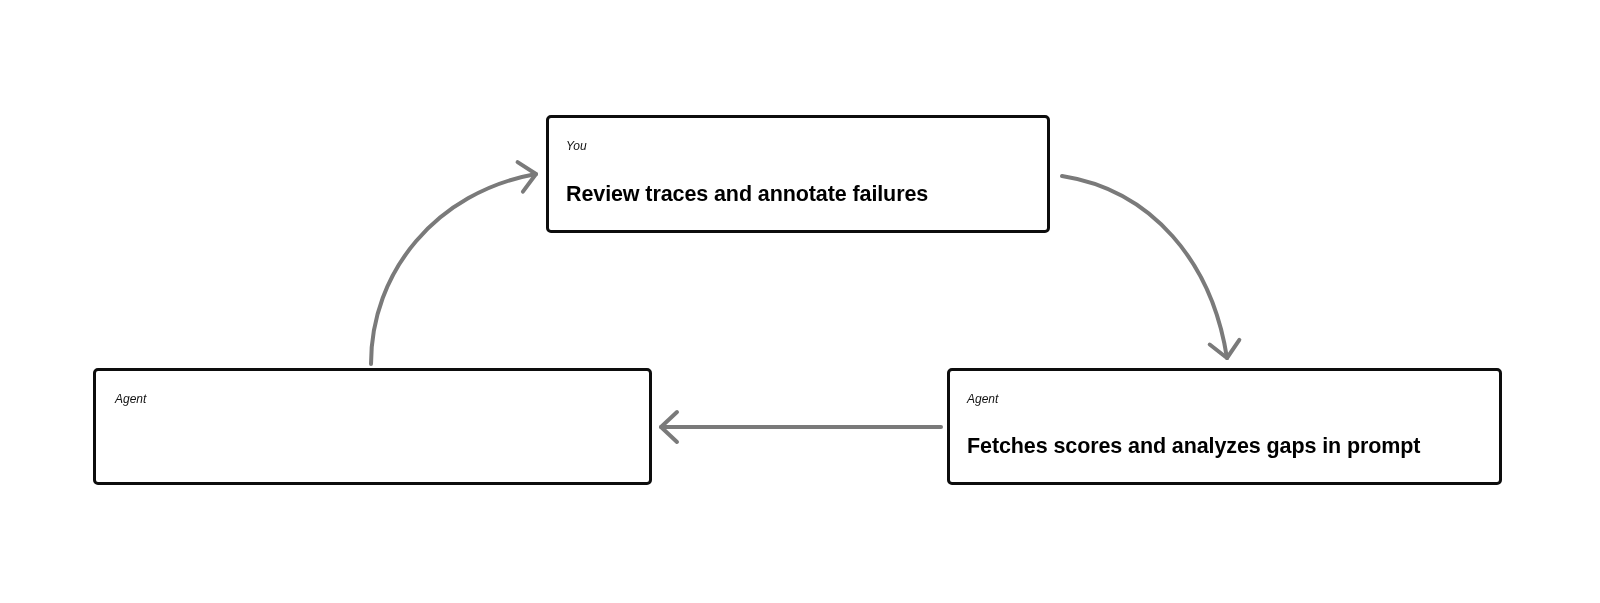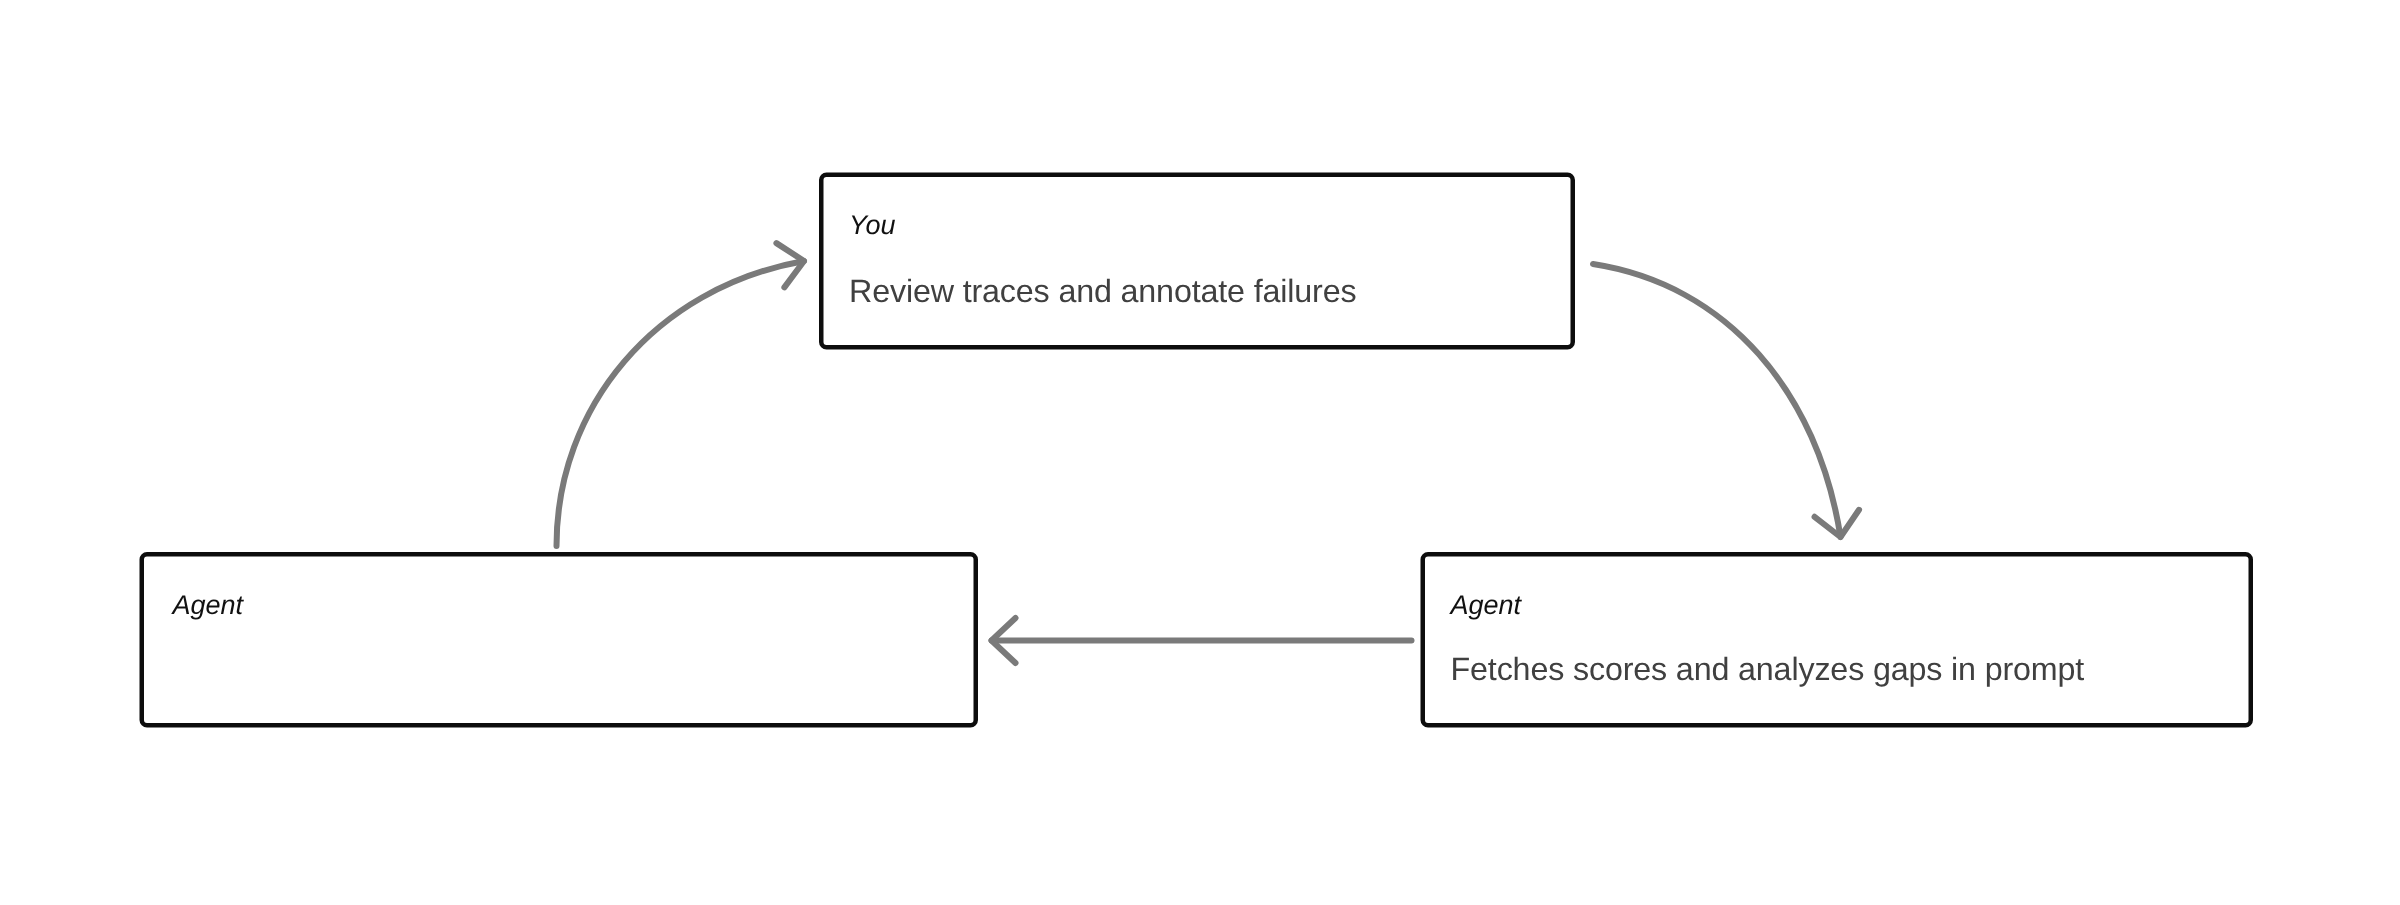--- a/index.html
+++ b/index.html
@@ -53,29 +53,29 @@
     padding-left: 19px;
   }
   .node-bottom-right {
     left: 947px;
     top: 368px;
     width: 555px;
     height: 117px;
   }
   .node .actor {
     font-style: italic;
-    font-size: 18px;
+    font-size: 12px;
     line-height: 1.15;
     color: #111111;
   }
   .node .task {
-    font-weight: 400;
+    font-weight: 700;
     font-size: 21.5px;
     line-height: 1.2;
-    color: #404040;
+    color: #000000;
     letter-spacing: -0.1px;
   }
 </style>
 </head>
 <body>
 
 <div class="canvas">
 
   <svg class="arrows" viewBox="0 0 1600 603" xmlns="http://www.w3.org/2000/svg" aria-hidden="true">
     <defs>

